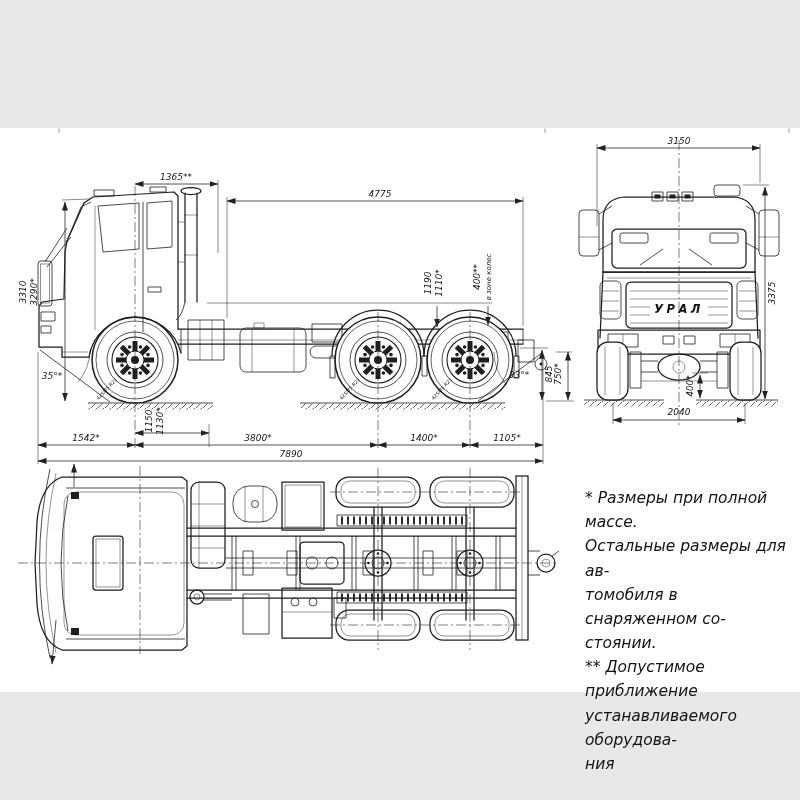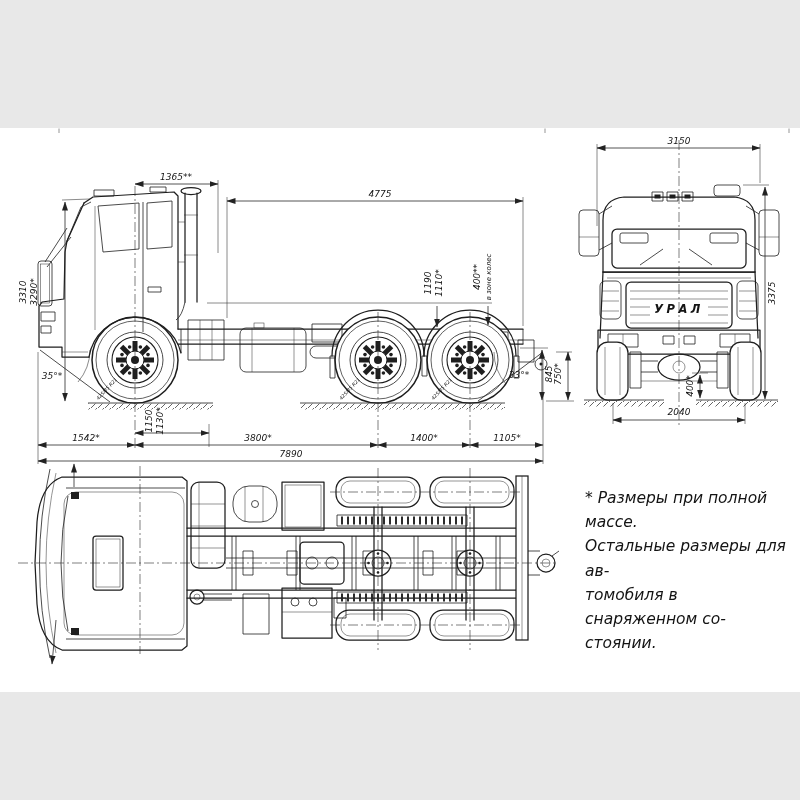--- a/index.html
+++ b/index.html
@@ -405,14 +405,17 @@
       <line class="k" x1="330" y1="492" x2="520" y2="492"></line>
       <line class="k" x1="330" y1="625" x2="520" y2="625"></line>
     </g>
   </svg>
 
   <div id="notes">
     <div>* Размеры при полной массе.
 Остальные размеры для ав-
 томобиля в снаряженном со-
 стоянии.</div>
+    <div>** Допустимое приближение
+устанавливаемого оборудова-
+ния</div>
   </div>
 </div>
 
 </body></html>

